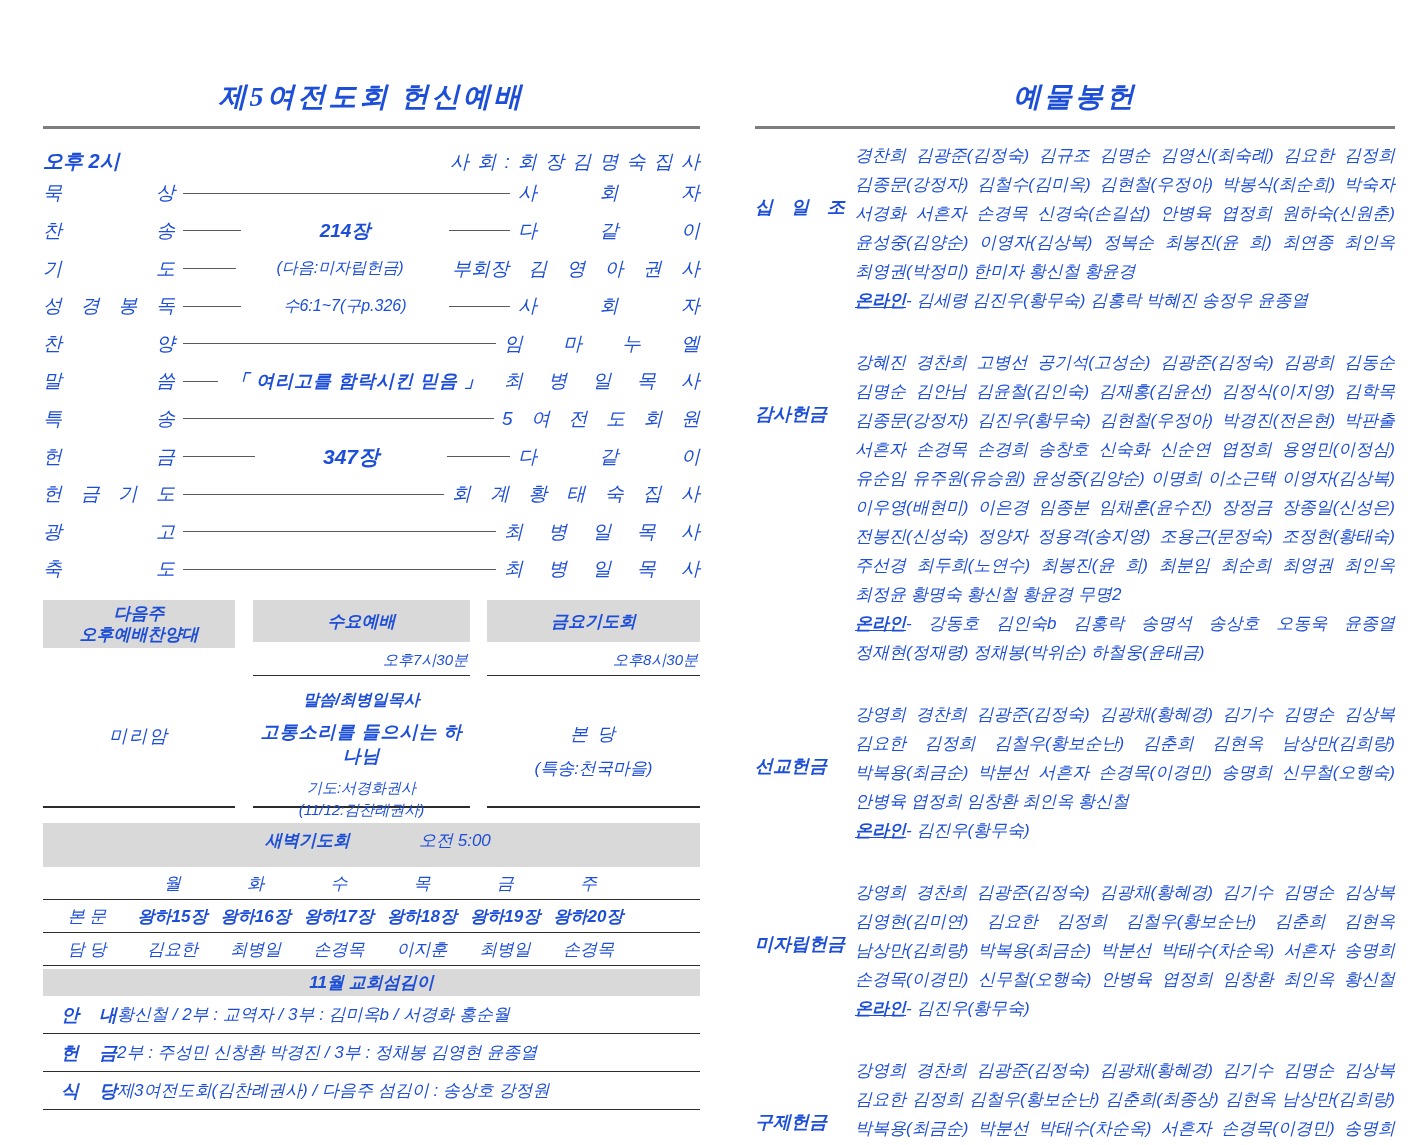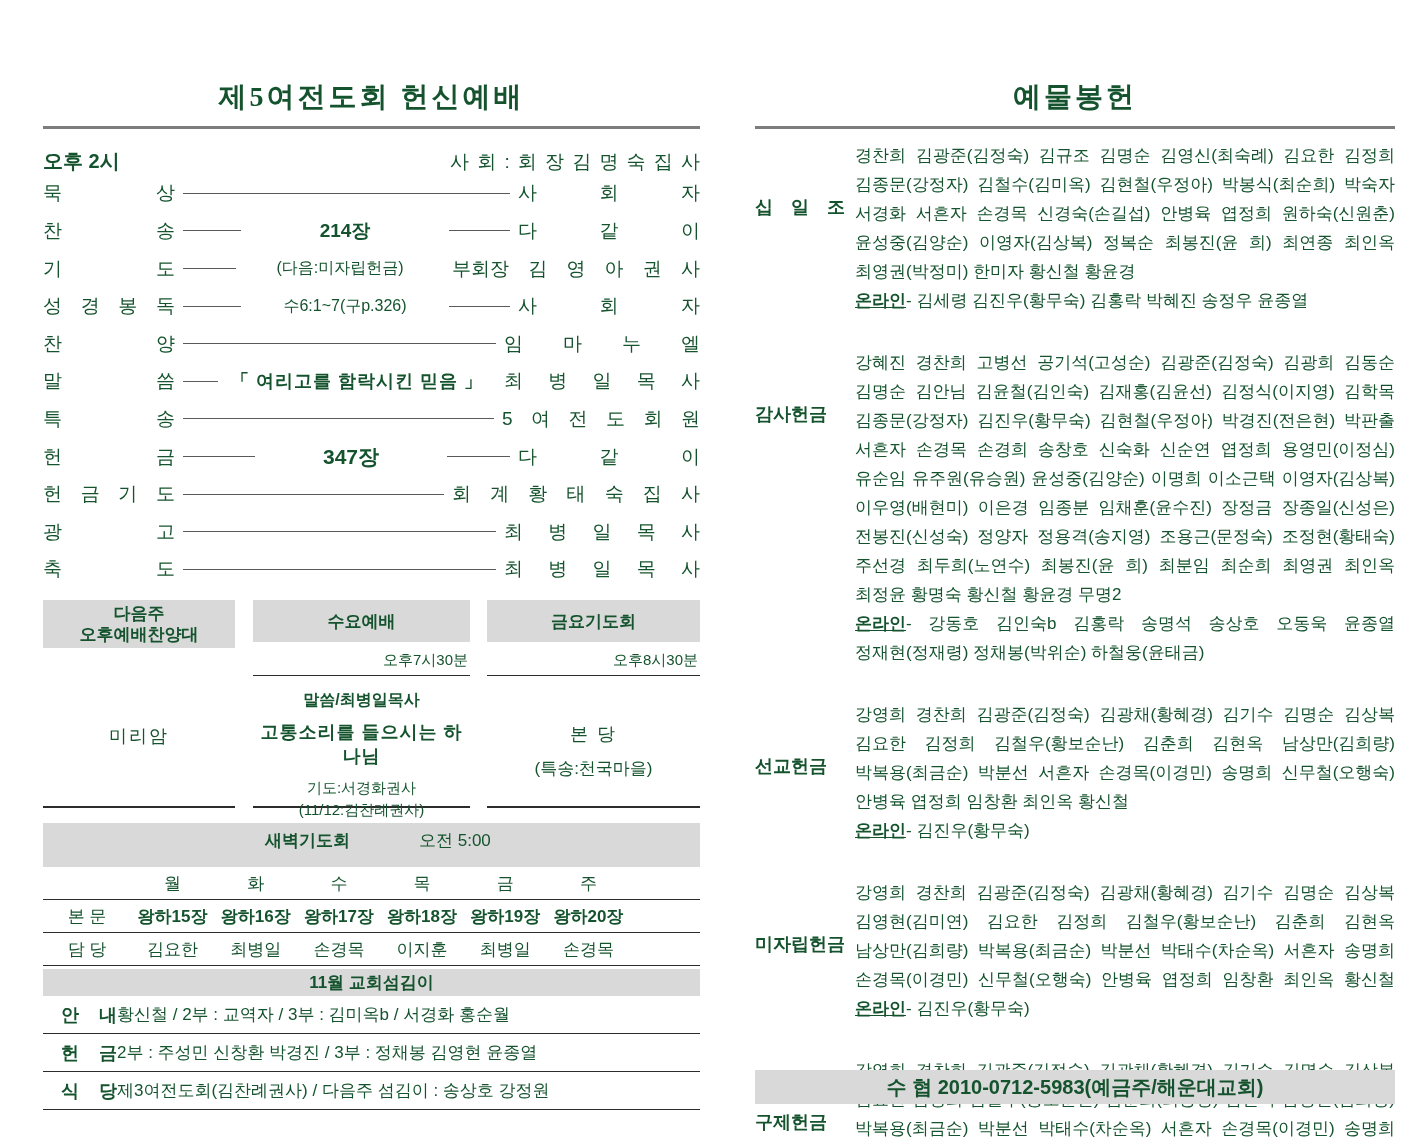--- a/index.html
+++ b/index.html
@@ -1,17 +1,17 @@
 <!DOCTYPE html>
 <html><head>
 <meta charset="utf-8">
 <style>
   html,body{margin:0;padding:0;background:#ffffff;}
   #page{position:relative;width:1422px;height:1145px;background:#fff;overflow:hidden;
-        font-family:"Liberation Sans","DejaVu Sans",sans-serif;color:#14532d;}
+        font-family:"Liberation Sans","DejaVu Sans",sans-serif;color:#1d4ed8;font-style:italic;}
   .col{position:absolute;top:0;height:1145px;}
   #left-col{left:43px;width:657px;}
   #right-col{left:755px;width:640px;}
 
   .page-title{position:absolute;top:78px;left:0;right:0;text-align:center;
               font-family:"Liberation Serif","DejaVu Serif",serif;font-weight:bold;
               font-size:28px;letter-spacing:3px;}
   .title-rule{position:absolute;top:126px;left:0;right:0;border-top:3px solid #7d7d7d;}
 
   
@@ -300,16 +300,15 @@
         <div class="off-section">
           <span class="sec-label">구제헌금</span>
           <div class="sec-body">
             <div class="off-line just">강영희 경찬희 김광준(김정숙) 김광채(황혜경) 김기수 김명순 김상복</div>
             <div class="off-line just">김요한 김정희 김철우(황보순난) 김춘희(최종상) 김현옥 남상만(김희량)</div>
             <div class="off-line just">박복용(최금순) 박분선 박태수(차순옥) 서흔자 손경목(이경민) 송명희</div>
             <div class="off-line">신무철(오행숙) 안병육 엽정희 임창환 최인옥 황신철</div>
           </div>
         </div>
       </div>
-    <div id="bank-bar">수 협  2010-0712-5983(예금주/해운대교회)</div>
   </div>
 
 </div>
 
 </body></html>

